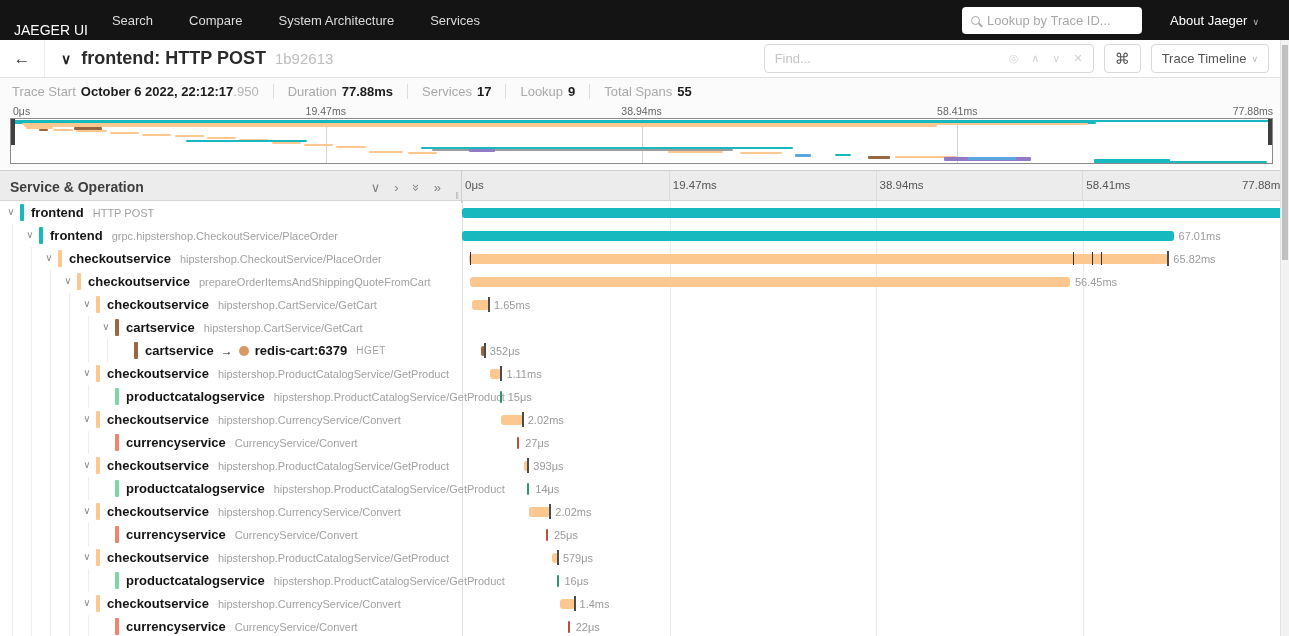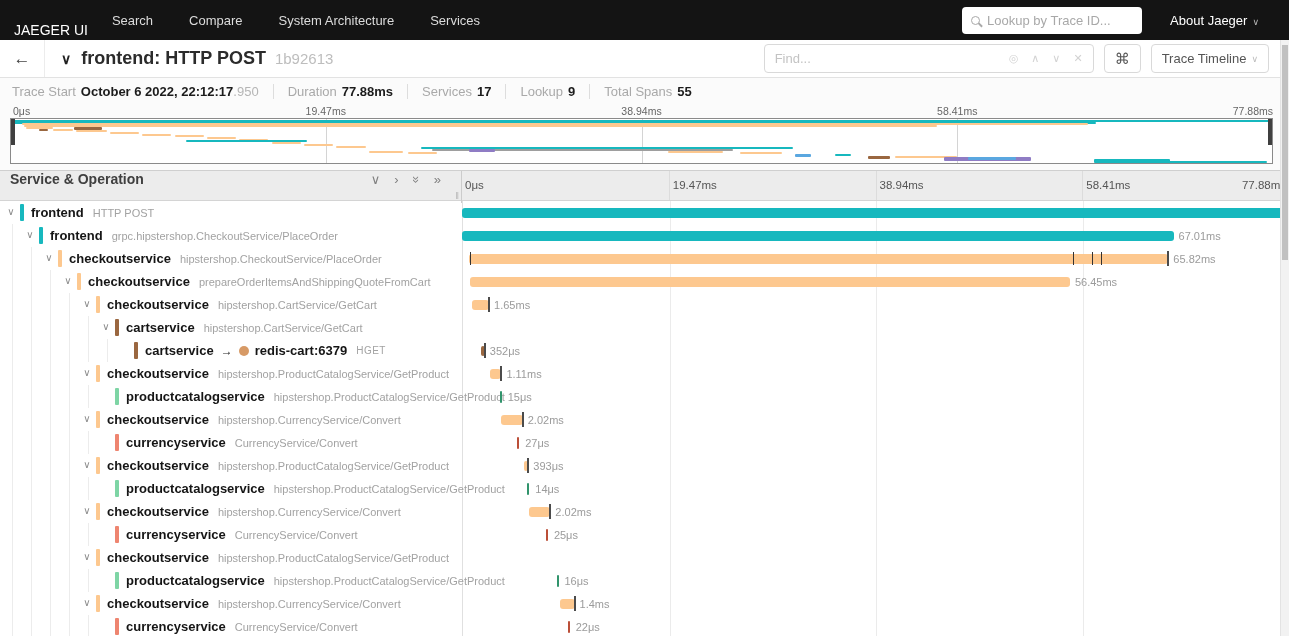--- a/index.html
+++ b/index.html
@@ -51,21 +51,21 @@
   .minimap { padding:1px 16px 6px 10px; position:relative; }
   .mm-ticks { position:relative; height:13px; font-size:10.5px; color:#666; }
   .mm-ticks span { position:absolute; top:0; }
   .mm-canvas { height:46px; border:1px solid #8a8a8a; background:#fff; position:relative;
     overflow:hidden; cursor:crosshair; }
   .mm-grid { position:absolute; top:0; bottom:0; width:1px; background:#d4d4d4; }
   .mm-span { position:absolute; border-radius:1px; }
   .mm-handle { position:absolute; top:0; width:4px; height:26px; background:#3f3f3f; z-index:3; }
   
   .tlh { height:30px; background:#ececec; border-bottom:1px solid #d4d4d4; display:flex; }
-  .tlh-left { width:462px; flex:none; display:flex; align-items:flex-end; padding:16px 10px;
+  .tlh-left { width:462px; flex:none; display:flex; align-items:center; padding:16px 10px;
     border-right:1px solid #cccccc; position:relative; }
   .tlh-title { font-size:14px; font-weight:bold; color:#3f3f3f; flex:1; }
   .tlh-icons { display:flex; align-items:center; gap:14px; color:#808080; font-size:13px;
     margin-right:10px; }
   .tlh-icons span { cursor:pointer; }
   .rot90 { display:inline-block; transform:rotate(90deg); }
   .resizer { color:#b5b5b5; font-size:9px; position:absolute; right:2px; bottom:2px; }
   .tlh-right { flex:1; position:relative; font-size:11.5px; color:#555; }
   .tlh-right .tick { position:absolute; top:8px; }
   .vgrid { position:absolute; top:0; bottom:0; width:1px; background:#dcdcdc; }
@@ -482,20 +482,25 @@
       <div class="row-left">
         <div class="guide" style="left: 12px;"></div>
         <div class="guide" style="left: 31px;"></div>
         <div class="guide" style="left: 50px;"></div>
         <div class="guide" style="left: 69px;"></div>
         <span class="tree-chev" style="left: 81px;">∨</span>
         <span class="chip" style="left: 96px; background: rgb(253, 200, 143);"></span>
         <span class="svc" style="margin-left: 107px;">checkoutservice</span>
         <span class="op">hipstershop.ProductCatalogService/GetProduct</span>
       </div>
+      <div class="row-right">
+        <div class="bar" style="left: 10.85%; width: calc(0.743451% + 0px); background: rgb(253, 200, 143);"></div>
+        <div class="etick" style="left: calc(11.5935% - 1px);"></div>
+        <span class="bar-label" style="left: calc(11.5935% + 5px);">579μs</span>
+      </div>
     </div>
     <div class="row">
       <div class="row-left">
         <div class="guide" style="left: 12px;"></div>
         <div class="guide" style="left: 31px;"></div>
         <div class="guide" style="left: 50px;"></div>
         <div class="guide" style="left: 69px;"></div>
         <div class="guide" style="left: 88px;"></div>
         <span class="chip" style="left: 115px; background: rgb(126, 213, 165);"></span>
         <span class="svc" style="margin-left: 126px;">productcatalogservice</span>

